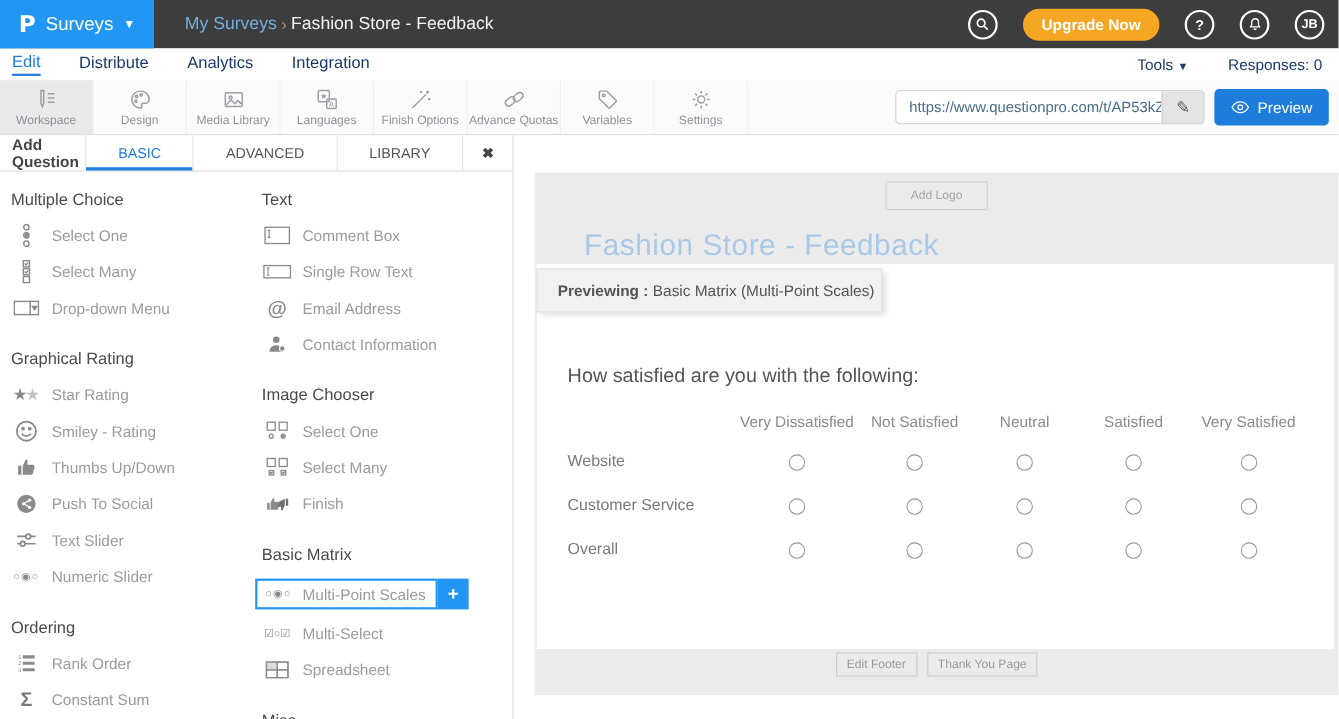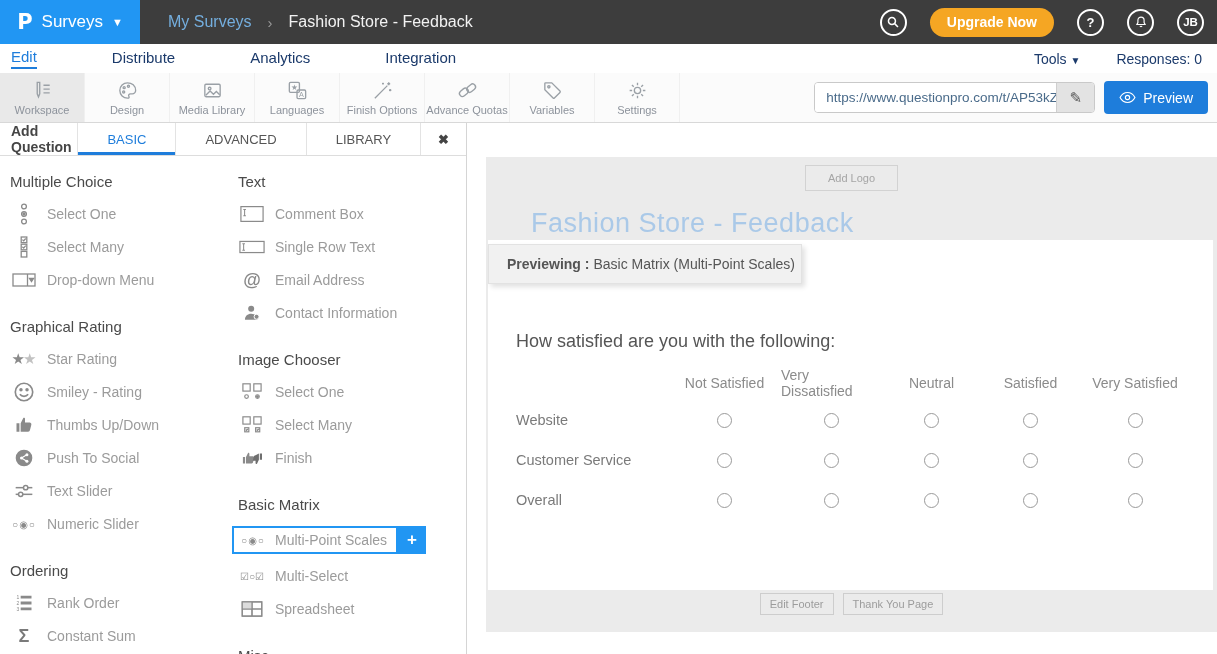--- a/index.html
+++ b/index.html
@@ -6,32 +6,32 @@
   html,body { width:1217px; height:654px; overflow:hidden; background:#fff;
     font-family:"Liberation Sans", sans-serif; }
 
   
   .topbar { height:44px; background:#3d3d3d; display:flex; align-items:center; }
   .brand { width:140px; height:100%; background:#2196f3; color:#fff; display:flex;
     align-items:center; justify-content:center; gap:9px; cursor:pointer; }
   .brand-logo { font-weight:bold; font-size:21px; font-family:"DejaVu Sans",sans-serif; }
   .brand-name { font-size:17px; }
   .brand-caret { font-size:11px; }
-  .crumbs { margin-left:28px; font-size:16px; display:flex; align-items:center; gap:16px; }
+  .crumbs { margin-left:28px; font-size:16px; display:flex; align-items:center; gap:4px; }
   .crumb-parent { color:#74aede; cursor:pointer; }
   .crumb-sep { color:#9a9a9a; font-size:15px; }
   .crumb-current { color:#f2f2f2; }
   .top-actions { margin-left:auto; display:flex; align-items:center; gap:23px; padding-right:13px; }
   .circle-btn { width:27px; height:27px; border:2px solid #fff; border-radius:50%; color:#fff;
     display:flex; align-items:center; justify-content:center; font-weight:bold; font-size:13px; cursor:pointer; }
   .upgrade-btn { background:#f5a623; color:#fff; border:none; border-radius:15px; height:29px;
     padding:0 17px; font-weight:bold; font-size:14px; cursor:pointer; font-family:inherit; }
 
   
-  .navrow { height:29px; display:flex; align-items:center; background:#fff; padding:4px 11px;gap:40px; }
+  .navrow { height:29px; display:flex; align-items:center; background:#fff; padding:4px 11px; }
   .nav-link { color:#1b3a6b; font-size:15px; margin-right:35px; cursor:pointer; padding-bottom:2px; }
   .nav-link.active { color:#1e7ddb; border-bottom:2px solid #1e7ddb; }
   .nav-right { margin-left:auto; display:flex; align-items:center; gap:36px; padding-right:4px; }
   .nav-right .nr { color:#1b3a6b; font-size:14px; cursor:pointer; }
   .caret-navy { font-size:10px; }
 
   
   .toolbar { height:50px; background:#fbfbfb; border-bottom:1px solid #d8d8d8; display:flex; align-items:stretch; }
   .tb-item { width:85px; display:flex; flex-direction:column; align-items:center; justify-content:center;
     gap:2px; color:#8d939c; font-size:11px; cursor:pointer; border-right:1px solid #f0f0f0; }
@@ -469,22 +469,22 @@
 
       <div class="survey-card">
         <div class="preview-tip">
           <b>Previewing :</b><span>Basic Matrix (Multi-Point Scales)</span>
         </div>
 
         <div class="question-text">How satisfied are you with the following:</div>
 
         <div class="matrix">
           <div class="m-headcell"></div>
+          <div class="m-headcell">Very Dissatisfied</div>
           <div class="m-headcell">Not Satisfied</div>
-          <div class="m-headcell">Very Dissatisfied</div>
           <div class="m-headcell">Neutral</div>
           <div class="m-headcell">Satisfied</div>
           <div class="m-headcell">Very Satisfied</div>
 
           <div class="m-rowlabel">Website</div>
           <div class="m-cell">
               <span class="radio"></span>
             </div>
           <div class="m-cell">
               <span class="radio"></span>

